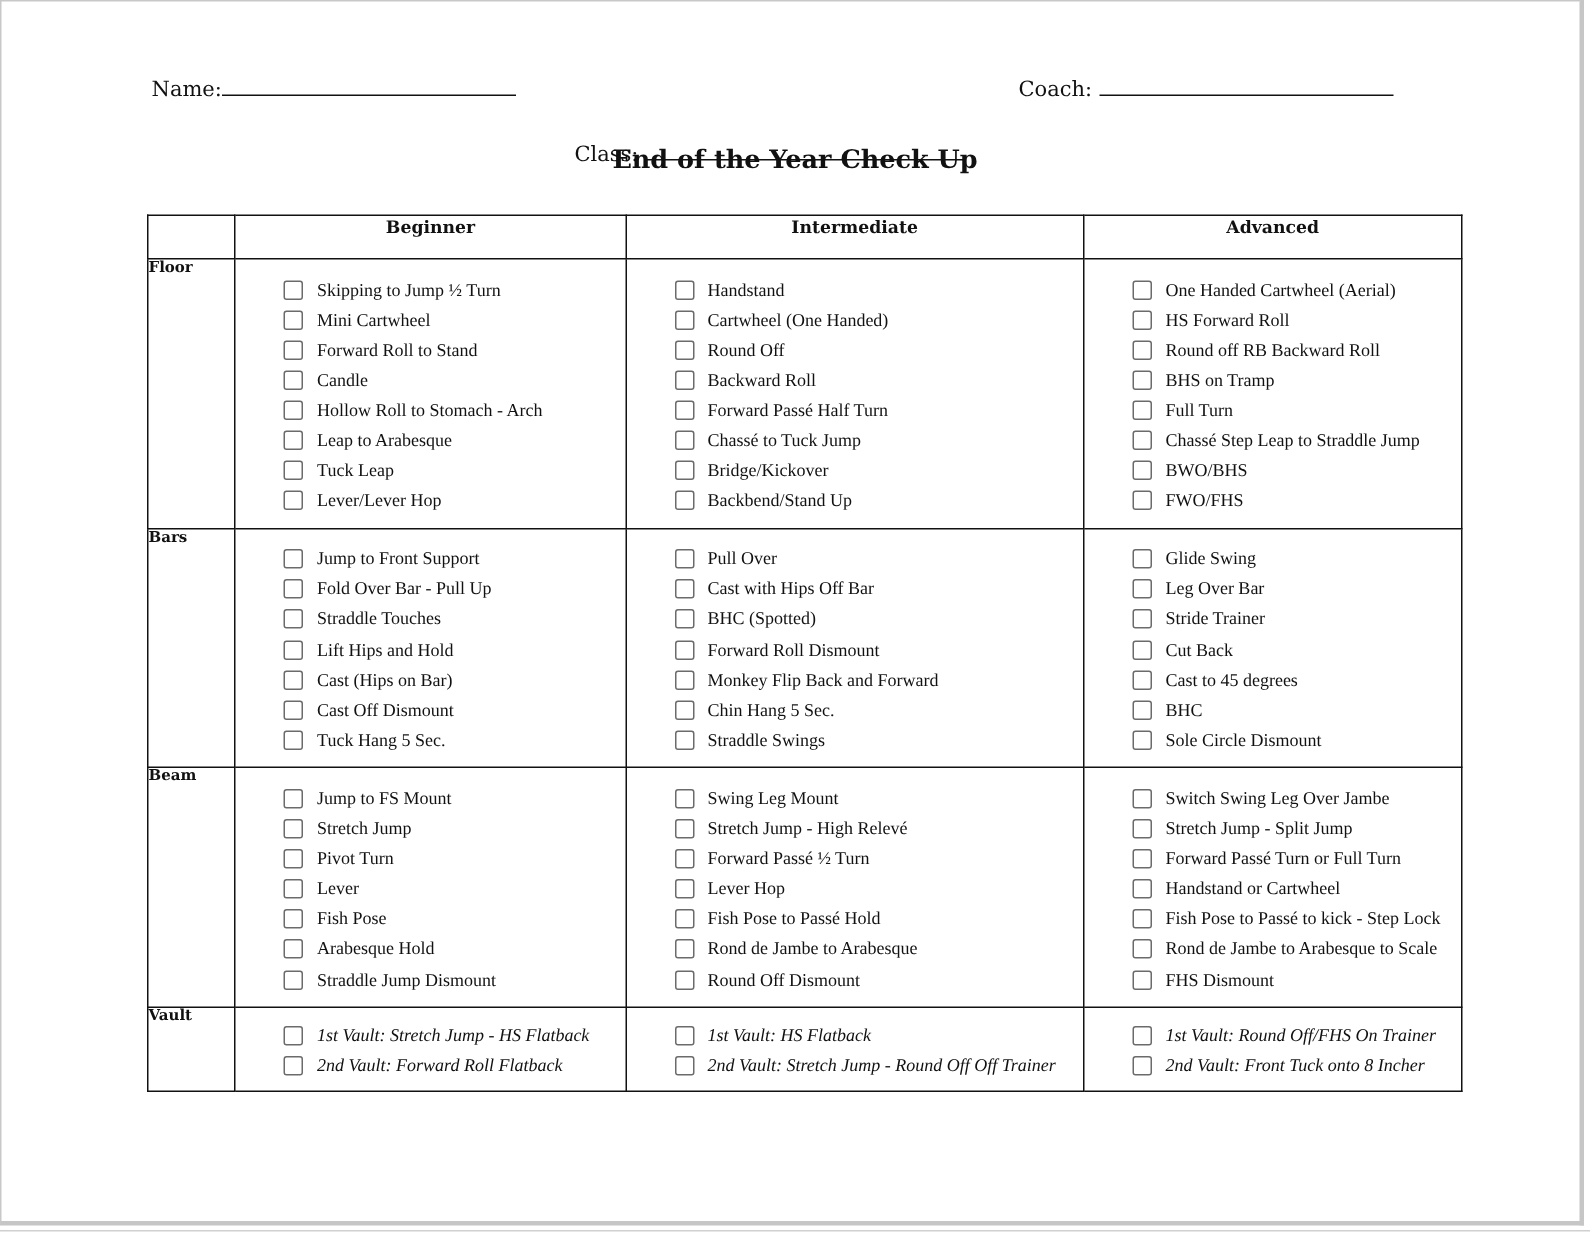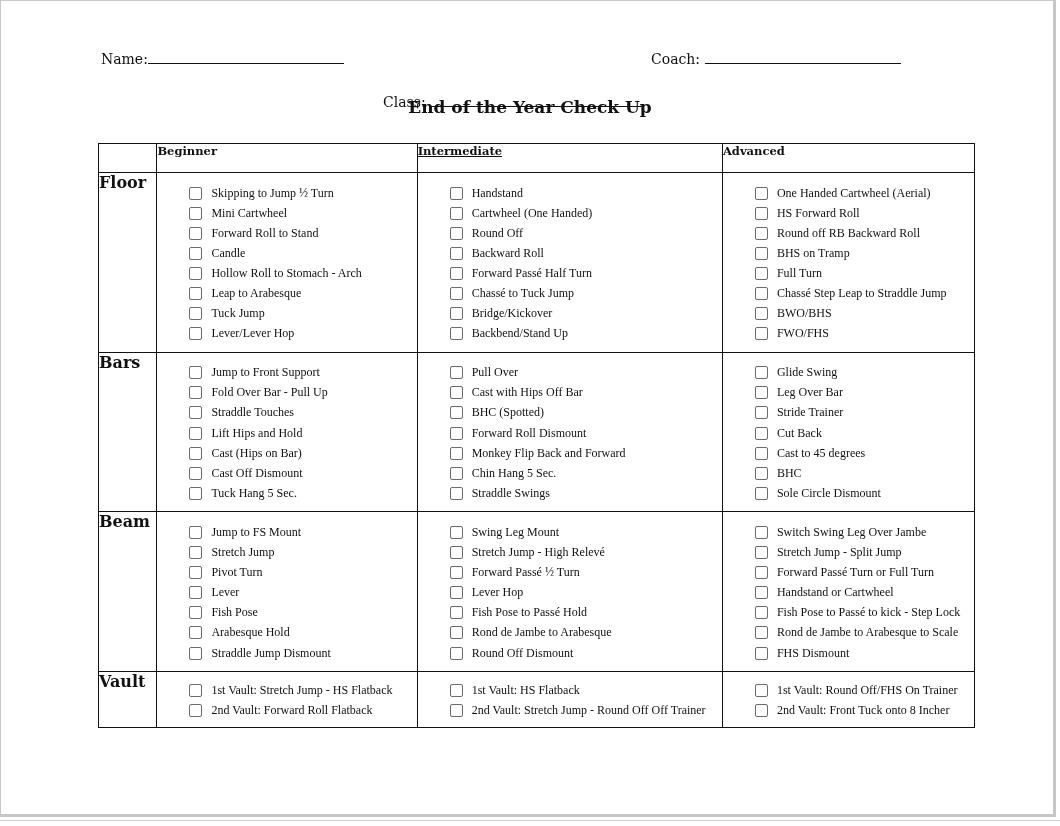--- a/index.html
+++ b/index.html
@@ -18,43 +18,43 @@
   .hf .line { display: inline-block; border-bottom: 1px solid #111; height: 14px; vertical-align: baseline; }
   .title {
     position: absolute; top: 97px; left: 0; width: 1060px; text-align: center;
     font-family: "DejaVu Serif", serif; font-weight: bold; font-size: 17px;
   }
   table.grid {
     position: absolute; left: 98px; top: 143px; width: 877px;
     border-collapse: collapse; font-family: "Liberation Serif", serif; font-size: 12px;
   }
   table.grid td, table.grid th { border: 1px solid #111; vertical-align: top; padding: 0; }
-  th.h { text-align: left; font-weight: bold; height: 28px; padding: 0 0 0 6px; font-size: 11.5px; vertical-align: middle; font-family: "DejaVu Serif", serif; }
-  td.ev { width: 56px; font-weight: bold; padding: 9px 0 0 6px; font-size: 16px; font-family: "DejaVu Serif", serif; }
-  .col-b { width: 253px; } .col-i { width: 297px; text-decoration: underline; } .col-a { width: 245px; margin-top: 44px; }
+  th.h { text-align: center; font-weight: bold; height: 28px; padding: 0 0 0 6px; font-size: 11.5px; vertical-align: middle; font-family: "DejaVu Serif", serif; }
+  td.ev { width: 56px; font-weight: bold; padding: 9px 0 0 6px; font-size: 10px; font-family: "DejaVu Serif", serif; }
+  .col-b { width: 253px; } .col-i { width: 297px; } .col-a { width: 245px; margin-top: 44px; }
   ul.items { list-style: none; margin: 0; padding: 10px 0 8px 32px; }
   td.int ul.items, td.adv ul.items { padding-left: 32px; }
   ul.items li { height: 20.1px; display: flex; align-items: center; white-space: nowrap; }
   .cb { width: 11px; height: 11px; border: 1.5px solid #6b6b6b; border-radius: 2px; margin-right: 9px; flex: none; background: #fff; }
   .lbl { font-size: 12px; }
-  tr.vault ul.items { padding-top: 8px; padding-bottom: 7px; }
+  tr.vault ul.items { padding-top: 8px; padding-bottom: 7px; font-style: italic; }
 </style>
 </head>
 <body>
 
 <div class="page-frame"></div>
 <div class="bottom-strip"></div>
 
 <div class="hf" style="left:101px; top:49px;text-align:right;">
   <span>Name:</span><span class="line" style="width:196px;"></span>
 </div>
 <div class="hf" style="left:383px; top:49px;margin-top:43px;">
   <span>Class:</span> <span class="line" style="width:212px;"></span>
 </div>
-<div class="hf" style="left:651px; top:49px;">
+<div class="hf" style="left:679px; top:49px;">
   <span>Coach:</span> <span class="line" style="width:196px;"></span>
 </div>
 
 <div class="title">End of the Year Check Up</div>
 
 <table class="grid">
   <tbody>
       <tr>
     <th class="h" style="width:56px;"></th>
     <th class="h col-b">Beginner</th>
@@ -84,21 +84,21 @@
             <li>
               <span class="cb"></span>
               <span class="lbl">Hollow Roll to Stomach - Arch</span>
             </li>
             <li>
               <span class="cb"></span>
               <span class="lbl">Leap to Arabesque</span>
             </li>
             <li>
               <span class="cb"></span>
-              <span class="lbl">Tuck Jump</span>
+              <span class="lbl">Tuck Leap</span>
             </li>
             <li>
               <span class="cb"></span>
               <span class="lbl">Lever/Lever Hop</span>
             </li>
           </ul>
         </td>
     <td class="int">
           <ul class="items">
             <li>

